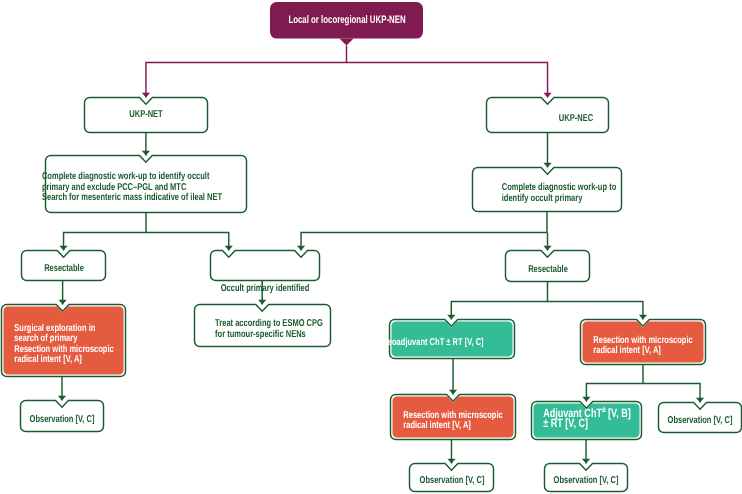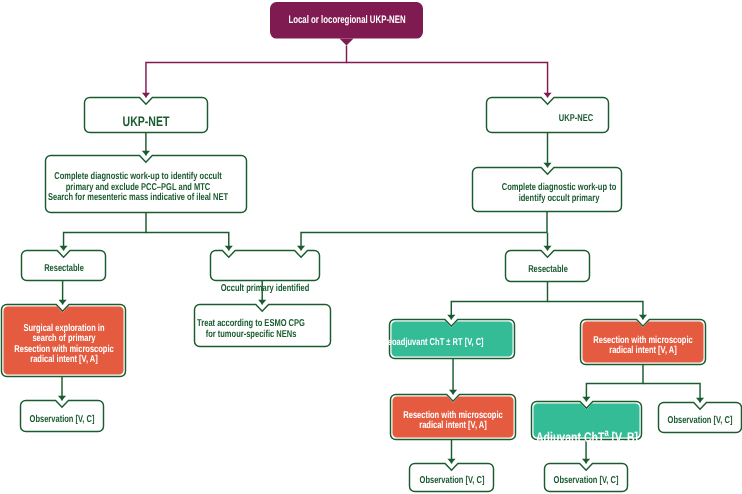--- a/index.html
+++ b/index.html
@@ -3,21 +3,21 @@
 <meta charset="utf-8">
 <title>Local or locoregional UKP-NEN treatment algorithm</title>
 <style>
   html,body{margin:0;padding:0;background:#ffffff;}
   body{width:742px;height:494px;overflow:hidden;
        font-family:"Liberation Sans",sans-serif;
        -webkit-font-smoothing:antialiased;text-rendering:geometricPrecision;}
   #stage{position:relative;width:742px;height:494px;background:#fff;}
   svg.links,svg.shapes{position:absolute;left:0;top:0;width:742px;height:494px;}
   .node{position:absolute;box-sizing:border-box;}
-  .node > .lbl{position:absolute;left:50%;z-index:2;text-align:center;
+  .node > .lbl{position:absolute;left:50%;z-index:2;
                white-space:nowrap;font-weight:700;transform:translateX(-50%);}
   .node > .lbl > span{display:block;transform-origin:center center;}
   sup{font-size:0.72em;vertical-align:super;line-height:0;}
 </style>
 </head>
 <body>
 
 <div id="stage">
   <svg class="shapes" viewBox="0 0 742 494" width="742" height="494">
       <g>
@@ -120,30 +120,30 @@
       <path d="M586.05 439.5 L586.05 463.5" fill="none" stroke="#1a5b30" stroke-width="1.45" stroke-linecap="butt"></path>
       <path d="M581.9499999999999 458.7 L590.15 458.7 L586.05 463.5 Z" fill="#1a5b30"></path>
     </svg>
   <div id="nodes">
       <div class="node" style="left: 270px; top: 2px; width: 153px; height: 36.6px;">
         <div class="lbl" style="color: rgb(255, 255, 255); font-size: 10.9px; line-height: 10.5px; top: 13.05px;">
           <span style="transform: scaleX(0.72);">Local or locoregional UKP-NEN</span>
         </div>
       </div>
       <div class="node" style="left: 84.5px; top: 97.5px; width: 123px; height: 35px;">
-        <div class="lbl" style="color: rgb(26, 91, 48); font-size: 14px; line-height: 10.5px; top: 18px;">
+        <div class="lbl" style="color: rgb(26, 91, 48); font-size: 10px; line-height: 10.5px; top: 12px;">
           <span style="transform: scaleX(0.752);">UKP-NET</span>
         </div>
       </div>
       <div class="node" style="left: 486.5px; top: 97.5px; width: 122px; height: 35px; margin-left: 28px;">
         <div class="lbl" style="color: rgb(26, 91, 48); font-size: 10px; line-height: 10.5px; top: 16.25px;">
           <span style="transform: scaleX(0.752);">UKP-NEC</span>
         </div>
       </div>
-      <div class="node" style="left: 37px; top: 155.5px; width: 201px; height: 57px;">
+      <div class="node" style="left: 31px; top: 155.5px; width: 201px; height: 57px;">
         <div class="lbl" style="color: rgb(26, 91, 48); font-size: 10px; line-height: 10.5px; top: 16.75px;">
           <span style="transform: scaleX(0.752);">Complete diagnostic work-up to identify occult</span>
           <span style="transform: scaleX(0.752);">primary and exclude PCC–PGL and MTC</span>
           <span style="transform: scaleX(0.752);">Search for mesenteric mass indicative of ileal NET</span>
         </div>
       </div>
       <div class="node" style="left: 472.5px; top: 167.5px; width: 172px; height: 44px;">
         <div class="lbl" style="color: rgb(26, 91, 48); font-size: 10px; line-height: 10.5px; top: 15.5px;">
           <span style="transform: scaleX(0.752);">Complete diagnostic work-up to</span>
           <span style="transform: scaleX(0.752);">identify occult primary</span>
@@ -165,21 +165,21 @@
         </div>
       </div>
       <div class="node" style="left: 1.5px; top: 304.5px; width: 124px; height: 72px;">
         <div class="lbl" style="color: rgb(255, 255, 255); font-size: 10px; line-height: 10.5px; top: 19px;">
           <span style="transform: scaleX(0.752);">Surgical exploration in</span>
           <span style="transform: scaleX(0.752);">search of primary</span>
           <span style="transform: scaleX(0.752);">Resection with microscopic</span>
           <span style="transform: scaleX(0.752);">radical intent [V, A]</span>
         </div>
       </div>
-      <div class="node" style="left: 183px; top: 304.5px; width: 136px; height: 42px;">
+      <div class="node" style="left: 201px; top: 304.5px; width: 136px; height: 42px;">
         <div class="lbl" style="color: rgb(26, 91, 48); font-size: 10px; line-height: 10.5px; top: 14.5px;">
           <span style="transform: scaleX(0.752);">Treat according to ESMO CPG</span>
           <span style="transform: scaleX(0.752);">for tumour-specific NENs</span>
         </div>
       </div>
       <div class="node" style="left: 370px; top: 319.5px; width: 125px; height: 39px;">
         <div class="lbl" style="color: rgb(255, 255, 255); font-size: 10px; line-height: 10.5px; top: 18.25px;">
           <span style="transform: scaleX(0.752);">Neoadjuvant ChT ± RT [V, C]</span>
         </div>
       </div>
@@ -194,21 +194,21 @@
           <span style="transform: scaleX(0.752);">Observation [V, C]</span>
         </div>
       </div>
       <div class="node" style="left: 390.5px; top: 394.5px; width: 125px; height: 45px;">
         <div class="lbl" style="color: rgb(255, 255, 255); font-size: 10px; line-height: 10.5px; top: 16px;">
           <span style="transform: scaleX(0.752);">Resection with microscopic</span>
           <span style="transform: scaleX(0.752);">radical intent [V, A]</span>
         </div>
       </div>
       <div class="node" style="left: 531.5px; top: 401.5px; width: 110px; height: 38px;">
-        <div class="lbl" style="color: rgb(255, 255, 255); font-size: 14px; line-height: 10.5px; top: 30px;">
+        <div class="lbl" style="color: rgb(255, 255, 255); font-size: 12px; line-height: 10.5px; top: 6px;">
           <span style="transform: scaleX(0.752);">Adjuvant ChT<sup>a</sup> [V, B]</span>
           <span style="transform: scaleX(0.752);">± RT [V, C]</span>
         </div>
       </div>
       <div class="node" style="left: 658.5px; top: 402.5px; width: 83px; height: 30px;">
         <div class="lbl" style="color: rgb(26, 91, 48); font-size: 10px; line-height: 10.5px; top: 13.75px;">
           <span style="transform: scaleX(0.752);">Observation [V, C]</span>
         </div>
       </div>
       <div class="node" style="left: 409.5px; top: 463.5px; width: 84px; height: 28px;">

